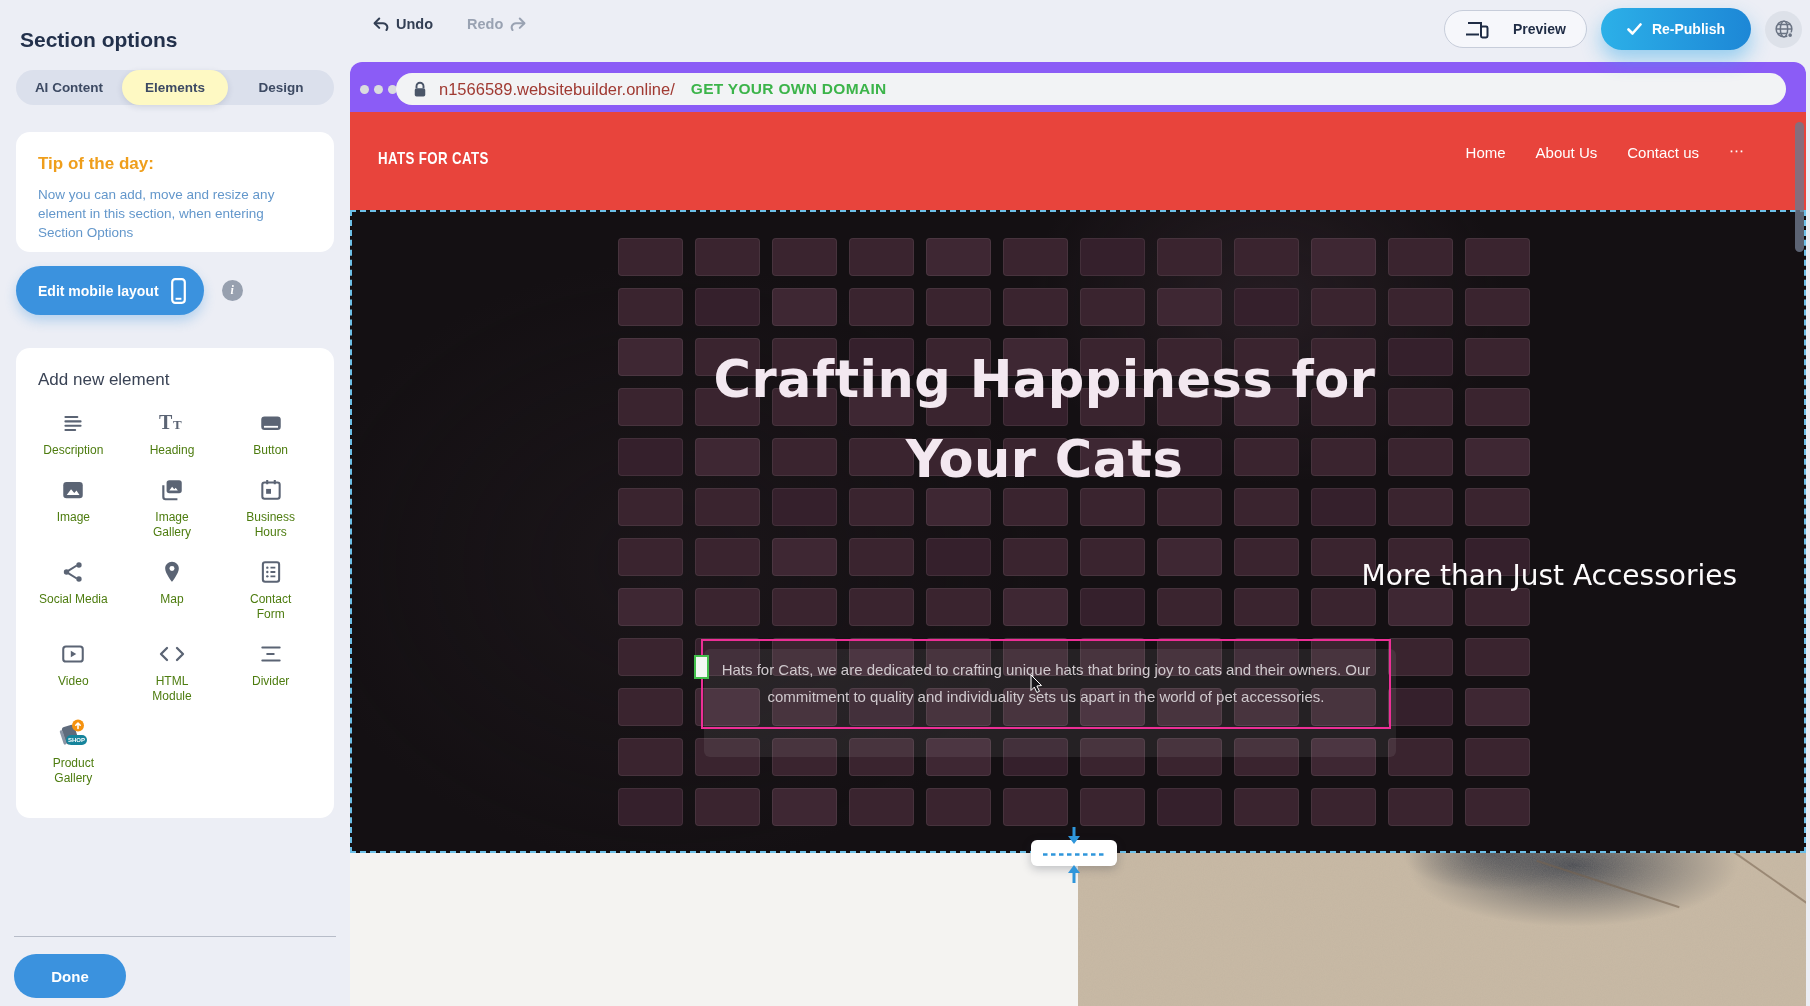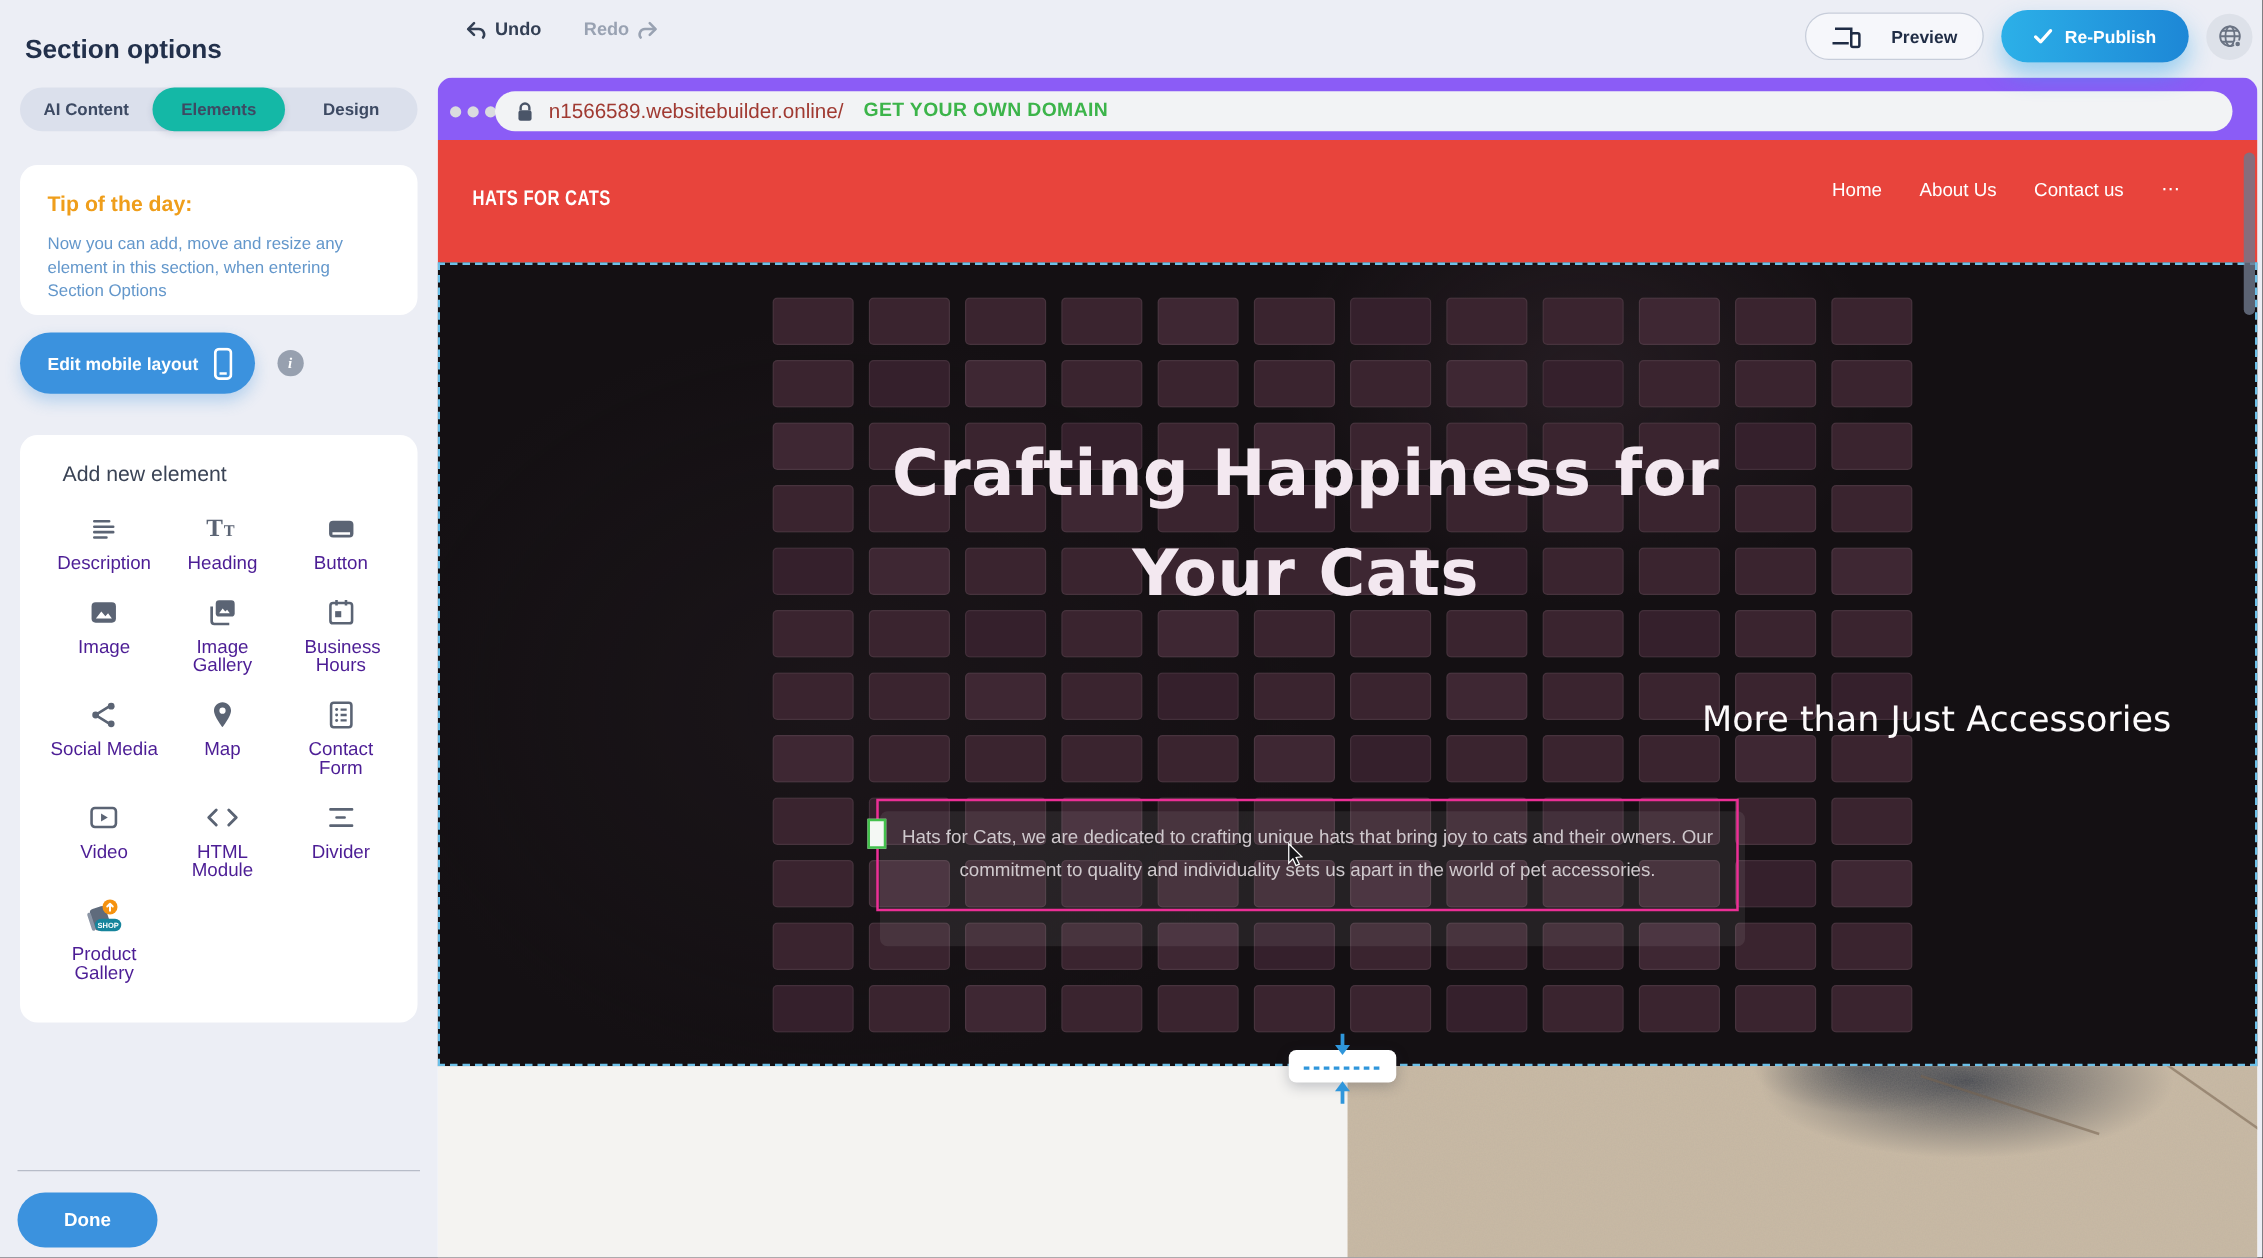--- a/index.html
+++ b/index.html
@@ -13,33 +13,33 @@
   .topbar-right { position:absolute; right:8px; top:8px; display:flex; align-items:center; gap:14px; z-index:5; }
   .preview-btn { display:flex; align-items:center; gap:24px; height:38px; padding:0 20px; border-radius:20px; border:1.5px solid #c7cdda; background:rgba(255,255,255,.55); font-size:14px; font-weight:bold; color:#1f2c45; font-family:inherit; cursor:pointer; }
   .republish-btn { display:flex; align-items:center; gap:10px; height:42px; padding:0 26px; border-radius:22px; border:none; background:linear-gradient(90deg,var(--republish_gradient_start,#2cb0e8),var(--republish_gradient_end,#1d87d6)); color:#fff; font-size:14px; font-weight:bold; font-family:inherit; cursor:pointer; box-shadow:0 10px 20px rgba(44,166,232,.45); }
   .globe-btn { width:37px; height:37px; border-radius:50%; background:#dde1e9; border:none; display:flex; align-items:center; justify-content:center; cursor:pointer; }
 
   
   .panel { position:absolute; left:0; top:0; width:350px; height:1006px; background:var(--app_bg,#eceef5); z-index:4; }
   .panel-title { position:absolute; left:20px; top:28px; font-size:21px; font-weight:bold; color:#22304b; }
   .tabs { position:absolute; left:16px; top:70px; width:318px; height:35px; background:#dbe0ec; border-radius:18px; display:flex; align-items:center; }
   .tab { flex:1; height:35px; border:none; background:transparent; border-radius:18px; font-size:13.5px; font-weight:bold; color:#3d4a63; font-family:inherit; cursor:pointer; }
-  .tab.active { background:#14b8a6; box-shadow:0 2px 6px rgba(40,60,100,.14); }
+  .tab.active { background:#fef9c3; box-shadow:0 2px 6px rgba(40,60,100,.14); }
   .tip-card { position:absolute; left:16px; top:132px; width:318px; height:120px; background:#fff; border-radius:14px; padding:22px 22px 0 22px; }
   .tip-title { font-size:17px; font-weight:bold; color:var(--tip_title_orange,#ef9e1b); }
   .tip-body { margin-top:11px; font-size:13.5px; line-height:19px; color:var(--tip_body_blue,#6397cb); }
   .mobile-row { position:absolute; left:16px; top:266px; display:flex; align-items:center; }
   .edit-mobile-btn { display:flex; align-items:center; gap:12px; height:49px; padding:0 18px 0 22px; border:none; border-radius:25px; background:var(--accent_blue,#3b92de); color:#fff; font-size:14px; font-weight:bold; font-family:inherit; cursor:pointer; box-shadow:0 6px 12px rgba(59,146,222,.3); }
   .info-dot { margin-left:18px; width:21px; height:21px; border-radius:50%; background:#97a0af; color:#fff; font-size:12px; font-weight:bold; display:flex; align-items:center; justify-content:center; font-family:"Liberation Serif",serif; font-style:italic; cursor:pointer; }
-  .add-card { position:absolute; left:16px; top:348px; width:318px; height:470px; background:#fff; border-radius:14px; padding:22px 14px 0 20px; }
+  .add-card { position:absolute; left:16px; top:348px; width:318px; height:470px; background:#fff; border-radius:14px; padding:22px 14px 0 8px; }
   .add-title { font-size:17px; color:#3a4355; margin-left:14px; }
   .el-grid { margin-top:18px; display:grid; grid-template-columns:repeat(3,1fr); row-gap:17px; }
   .el-item { display:flex; flex-direction:column; align-items:center; cursor:pointer; }
   .el-item .ic { height:30px; display:flex; align-items:center; justify-content:center; }
-  .el-label { margin-top:5px; font-size:15px; line-height:15px; color:#4c1d95; text-align:center; white-space:nowrap; }
+  .el-label { margin-top:5px; font-size:12px; line-height:15px; color:#4d7c0f; text-align:center; white-space:nowrap; }
   .el-item.wrap .el-label { white-space:normal; max-width:58px; }
   .panel-divider { position:absolute; left:14px; top:936px; width:322px; border-top:1.5px solid #b7bcc8; }
   .done-btn { position:absolute; left:14px; top:954px; width:112px; height:44px; border:none; border-radius:22px; background:var(--accent_blue,#3b92de); color:#fff; font-size:15px; font-weight:bold; font-family:inherit; cursor:pointer; }
 
   
   .browser { position:absolute; left:350px; top:62px; width:1456px; height:944px; background:#fff; border-radius:12px 12px 0 0; overflow:hidden; z-index:2; }
   .chrome { position:relative; height:50px; background:#8b5cf6; }
   .chrome-dots { position:absolute; left:10px; top:23px; display:flex; gap:5px; }
   .chrome-dots i { width:9px; height:9px; border-radius:50%; background:#dadcdf; }
   .url-pill { position:absolute; left:46px; top:11px; height:32px; width:1390px; background:#f2f3f5; border-radius:16px; display:flex; align-items:center; padding-left:17px; }

